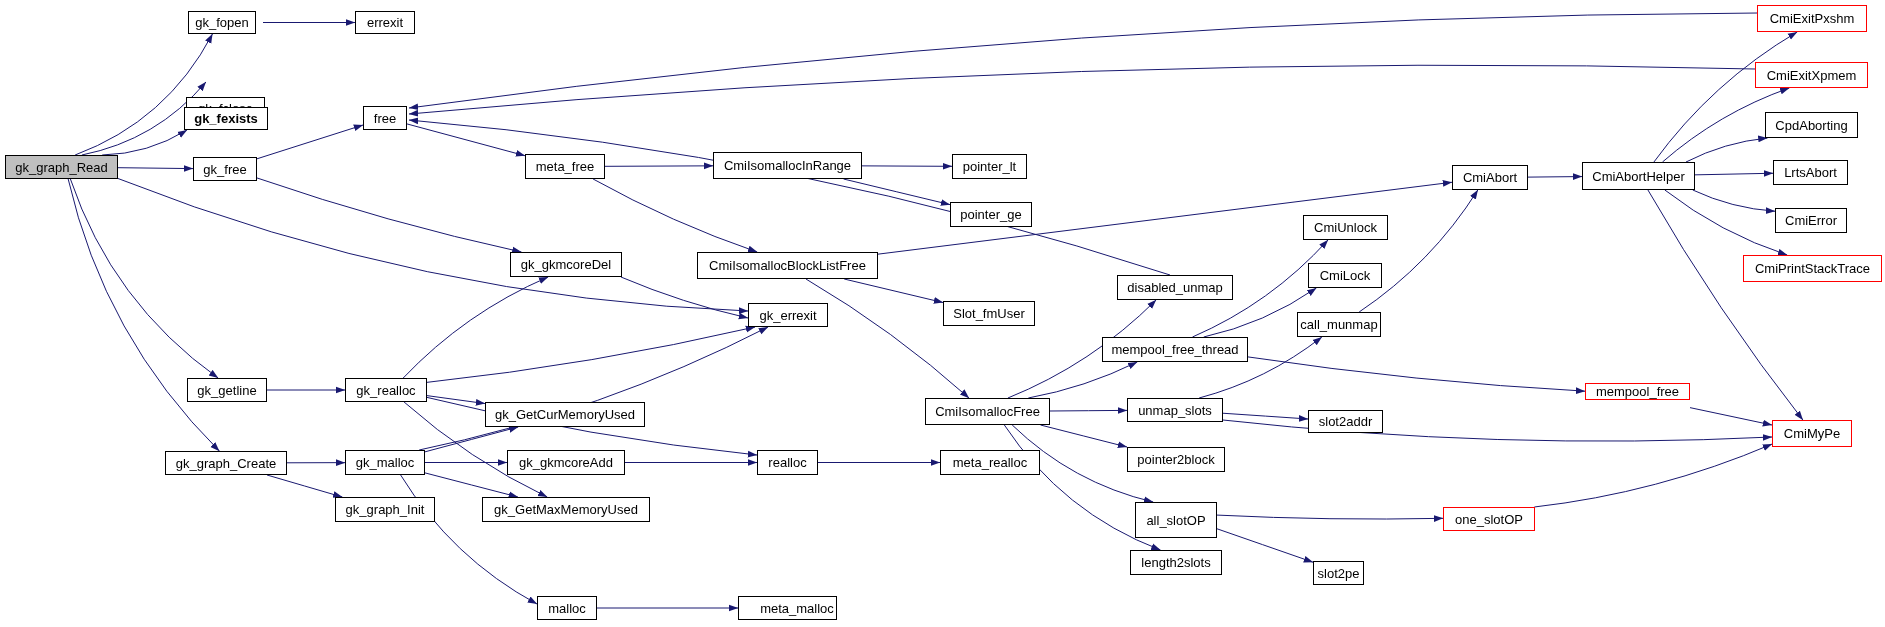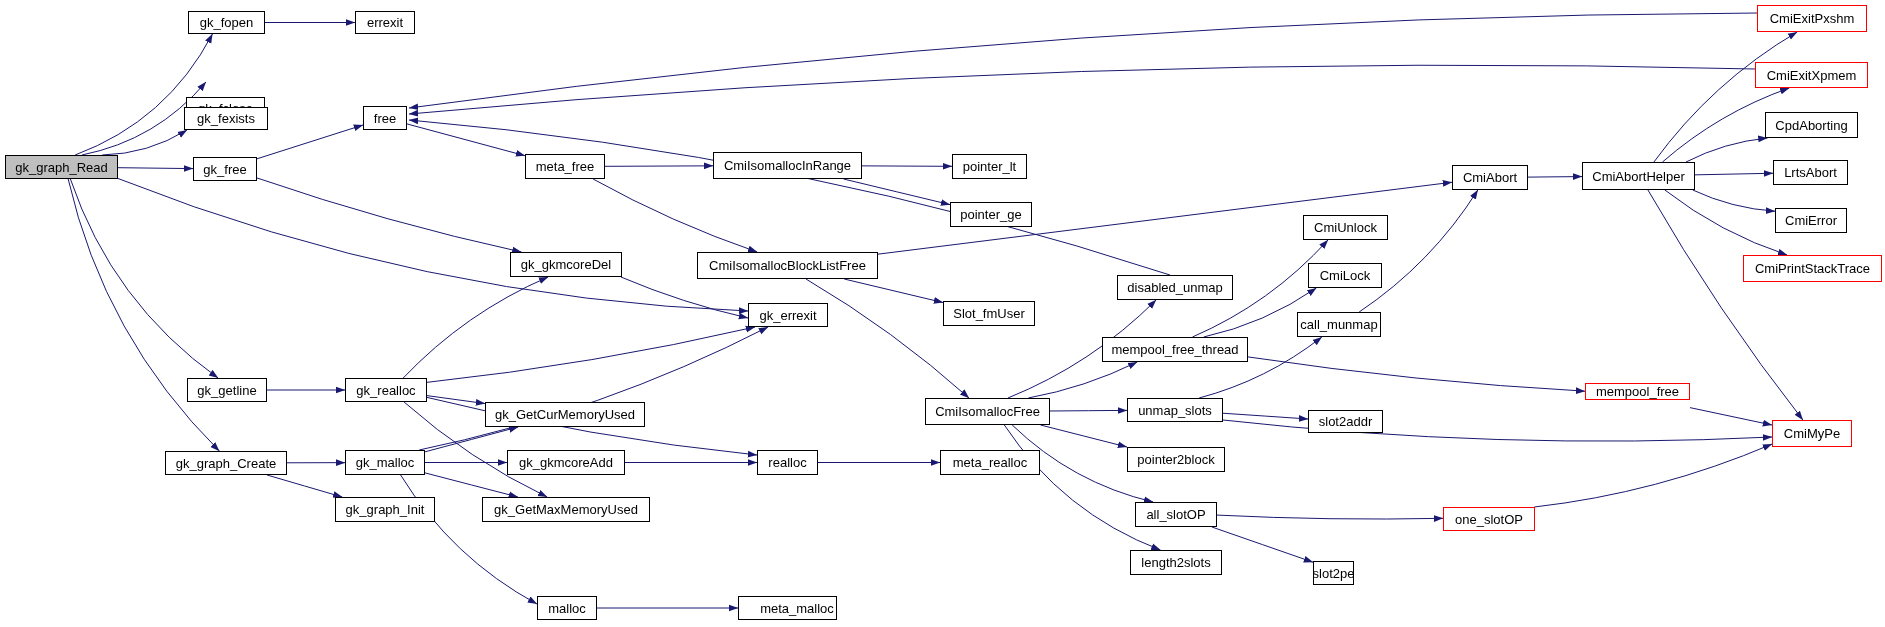--- a/index.html
+++ b/index.html
@@ -92,24 +92,24 @@
         <path d="M1695,174.8502906976744 Q1734,174.05668604651163 1773,173.26308139534885" class="edge" marker-end="url(#arrowhead)"></path>
         <path d="M1692.7696629213483,190 Q1731.8864863920612,208.35291554442784 1775,211.21304347826086" class="edge" marker-end="url(#arrowhead)"></path>
         <path d="M1664.835135135135,190 Q1720.3374395313426,233.0958113359286 1787.1054054054055,255" class="edge" marker-end="url(#arrowhead)"></path>
         <path d="M1647.933009708738,190 Q1717.1252956502535,310.5878123888075 1802.9038834951457,420" class="edge" marker-end="url(#arrowhead)"></path>
         <path d="M1757,13 Q1079.8364813990886,15.61133606285783 409,108" class="edge" marker-end="url(#arrowhead)"></path>
         <path d="M1755,69 Q1080.663451047451,51.52233577486748 409,114" class="edge" marker-end="url(#arrowhead)"></path>
       </g>
   </svg>
   <div>
       <div class="node root" title="gk_graph_Read" style="left: 5px; top: 155px; width: 113px; height: 24px;">gk_graph_Read</div>
-      <div class="node" title="gk_fopen" style="left: 188px; top: 11px; width: 77px; height: 23px;">gk_fopen</div>
+      <div class="node" title="gk_fopen" style="left: 188px; top: 11px; width: 68px; height: 23px;">gk_fopen</div>
       <div class="node" title="errexit" style="left: 355px; top: 11px; width: 60px; height: 23px;">errexit</div>
       <div class="node" title="gk_fclose" style="left: 186px; top: 59px; width: 79px; height: 23px; margin-top: 38px;">gk_fclose</div>
-      <div class="node" title="gk_fexists" style="left: 184px; top: 107px; width: 84px; height: 23px;">gk_fexists</div>
+      <div class="node" title="gk_fexists" style="left: 184px; top: 107px; width: 84px; height: 23px; font-weight: bold;">gk_fexists</div>
       <div class="node" title="gk_free" style="left: 193px; top: 157px; width: 64px; height: 24px;">gk_free</div>
       <div class="node" title="free" style="left: 363px; top: 106px; width: 44px; height: 24px;">free</div>
       <div class="node" title="meta_free" style="left: 525px; top: 154px; width: 80px; height: 25px;">meta_free</div>
       <div class="node" title="CmiIsomallocInRange" style="left: 713px; top: 152px; width: 149px; height: 27px;">CmiIsomallocInRange</div>
       <div class="node" title="pointer_lt" style="left: 952px; top: 154px; width: 75px; height: 25px;">pointer_lt</div>
       <div class="node" title="pointer_ge" style="left: 950px; top: 202px; width: 82px; height: 25px;">pointer_ge</div>
       <div class="node" title="gk_gkmcoreDel" style="left: 510px; top: 252px; width: 112px; height: 25px;">gk_gkmcoreDel</div>
       <div class="node" title="CmiIsomallocBlockListFree" style="left: 697px; top: 252px; width: 181px; height: 27px;">CmiIsomallocBlockListFree</div>
       <div class="node" title="gk_errexit" style="left: 748px; top: 303px; width: 80px; height: 24px;">gk_errexit</div>
       <div class="node" title="Slot_fmUser" style="left: 943px; top: 301px; width: 92px; height: 25px;">Slot_fmUser</div>
@@ -127,23 +127,23 @@
       <div class="node" title="meta_malloc" style="left: 738px; top: 596px; width: 99px; height: 24px; padding-left: 19px;">meta_malloc</div>
       <div class="node" title="CmiIsomallocFree" style="left: 925px; top: 398px; width: 125px; height: 27px;">CmiIsomallocFree</div>
       <div class="node" title="disabled_unmap" style="left: 1117px; top: 275px; width: 116px; height: 25px;">disabled_unmap</div>
       <div class="node" title="mempool_free_thread" style="left: 1102px; top: 337px; width: 146px; height: 25px;">mempool_free_thread</div>
       <div class="node" title="CmiUnlock" style="left: 1303px; top: 215px; width: 85px; height: 25px;">CmiUnlock</div>
       <div class="node" title="CmiLock" style="left: 1308px; top: 263px; width: 74px; height: 25px;">CmiLock</div>
       <div class="node" title="call_munmap" style="left: 1297px; top: 312px; width: 84px; height: 25px;">call_munmap</div>
       <div class="node" title="unmap_slots" style="left: 1127px; top: 398px; width: 96px; height: 24px;">unmap_slots</div>
       <div class="node" title="slot2addr" style="left: 1308px; top: 410px; width: 75px; height: 23px;">slot2addr</div>
       <div class="node" title="pointer2block" style="left: 1127px; top: 447px; width: 98px; height: 25px;">pointer2block</div>
-      <div class="node" title="all_slotOP" style="left: 1135px; top: 502px; width: 82px; height: 25px;">all_slotOP</div>
+      <div class="node" title="all_slotOP" style="left: 1135px; top: 502px; width: 82px; height: 36px;">all_slotOP</div>
       <div class="node" title="length2slots" style="left: 1130px; top: 550px; width: 92px; height: 25px;">length2slots</div>
-      <div class="node" title="slot2pe" style="left: 1313px; top: 561px; width: 41px; height: 24px;">slot2pe</div>
+      <div class="node" title="slot2pe" style="left: 1313px; top: 561px; width: 51px; height: 24px;">slot2pe</div>
       <div class="node red" title="one_slotOP" style="left: 1443px; top: 507px; width: 92px; height: 24px;">one_slotOP</div>
       <div class="node red" title="mempool_free" style="left: 1585px; top: 383px; width: 105px; height: 17px;">mempool_free</div>
       <div class="node" title="CmiAbort" style="left: 1452px; top: 165px; width: 76px; height: 25px;">CmiAbort</div>
       <div class="node" title="CmiAbortHelper" style="left: 1582px; top: 162px; width: 113px; height: 28px;">CmiAbortHelper</div>
       <div class="node red" title="CmiExitPxshm" style="left: 1757px; top: 5px; width: 110px; height: 27px;">CmiExitPxshm</div>
       <div class="node red" title="CmiExitXpmem" style="left: 1755px; top: 62px; width: 113px; height: 26px;">CmiExitXpmem</div>
       <div class="node" title="CpdAborting" style="left: 1765px; top: 112px; width: 93px; height: 26px;">CpdAborting</div>
       <div class="node" title="LrtsAbort" style="left: 1773px; top: 160px; width: 75px; height: 25px;">LrtsAbort</div>
       <div class="node" title="CmiError" style="left: 1775px; top: 208px; width: 72px; height: 25px;">CmiError</div>
       <div class="node red" title="CmiPrintStackTrace" style="left: 1743px; top: 255px; width: 139px; height: 27px;">CmiPrintStackTrace</div>

